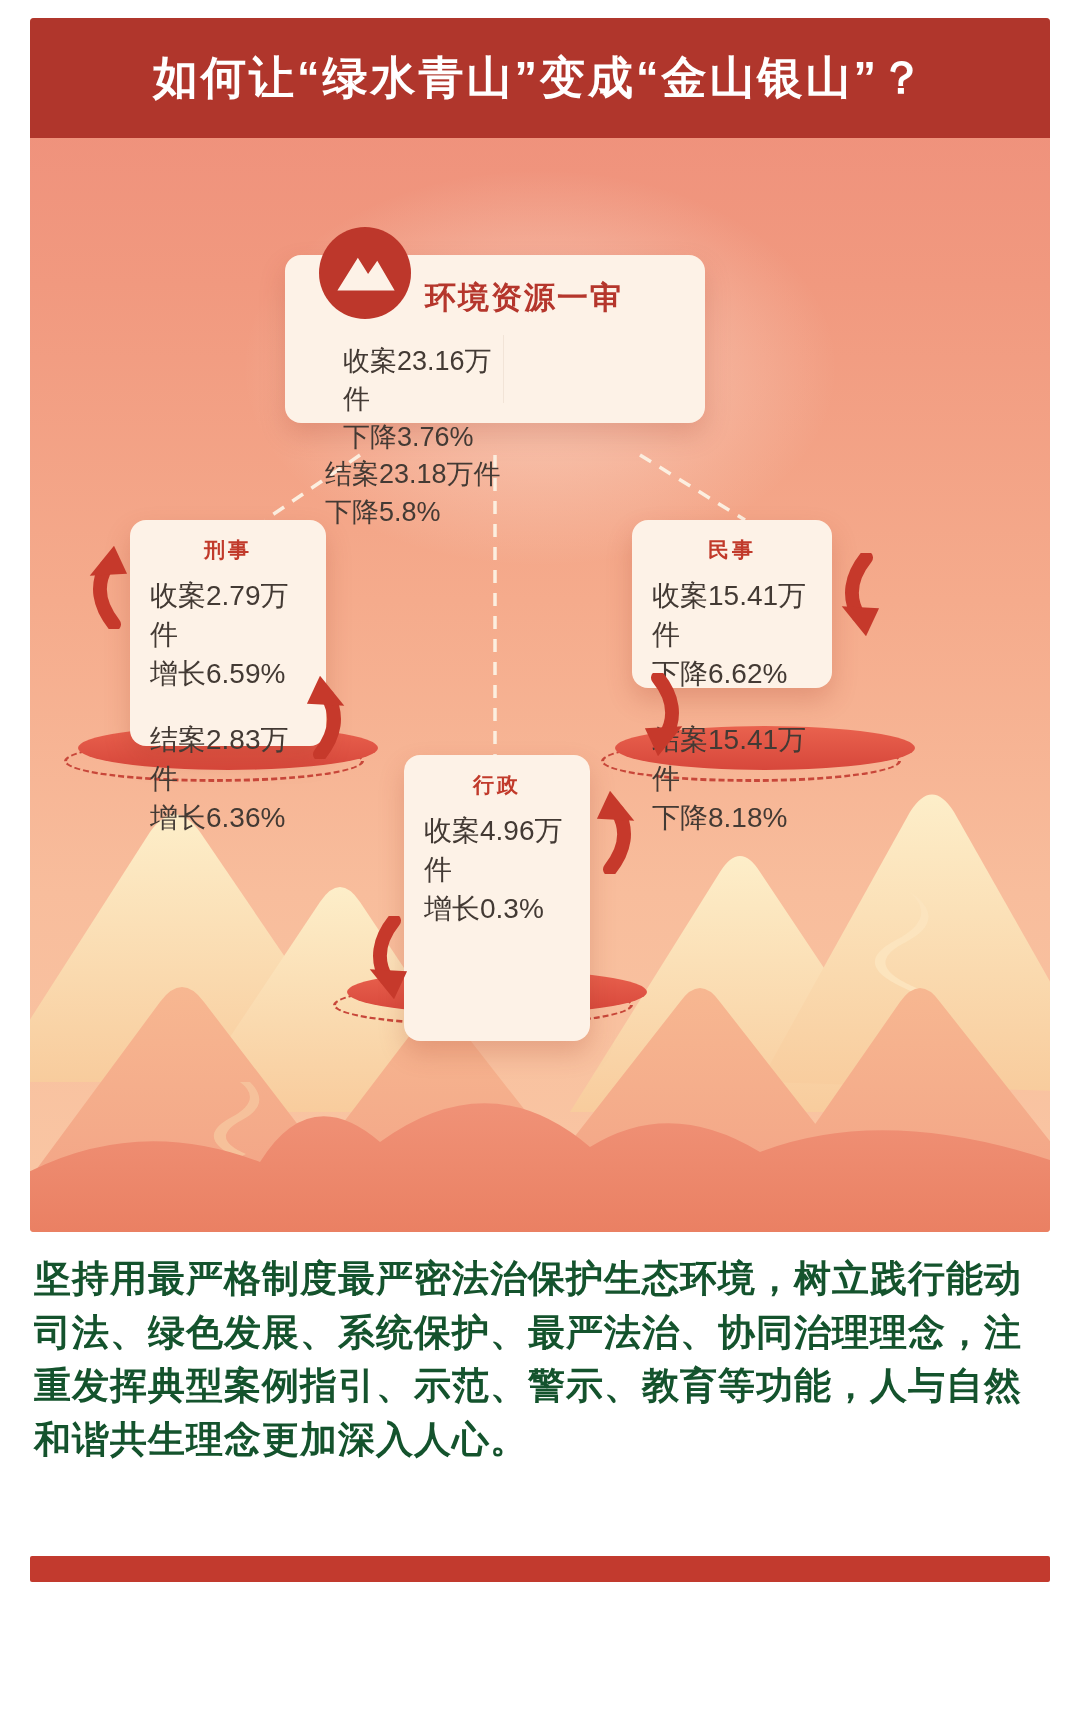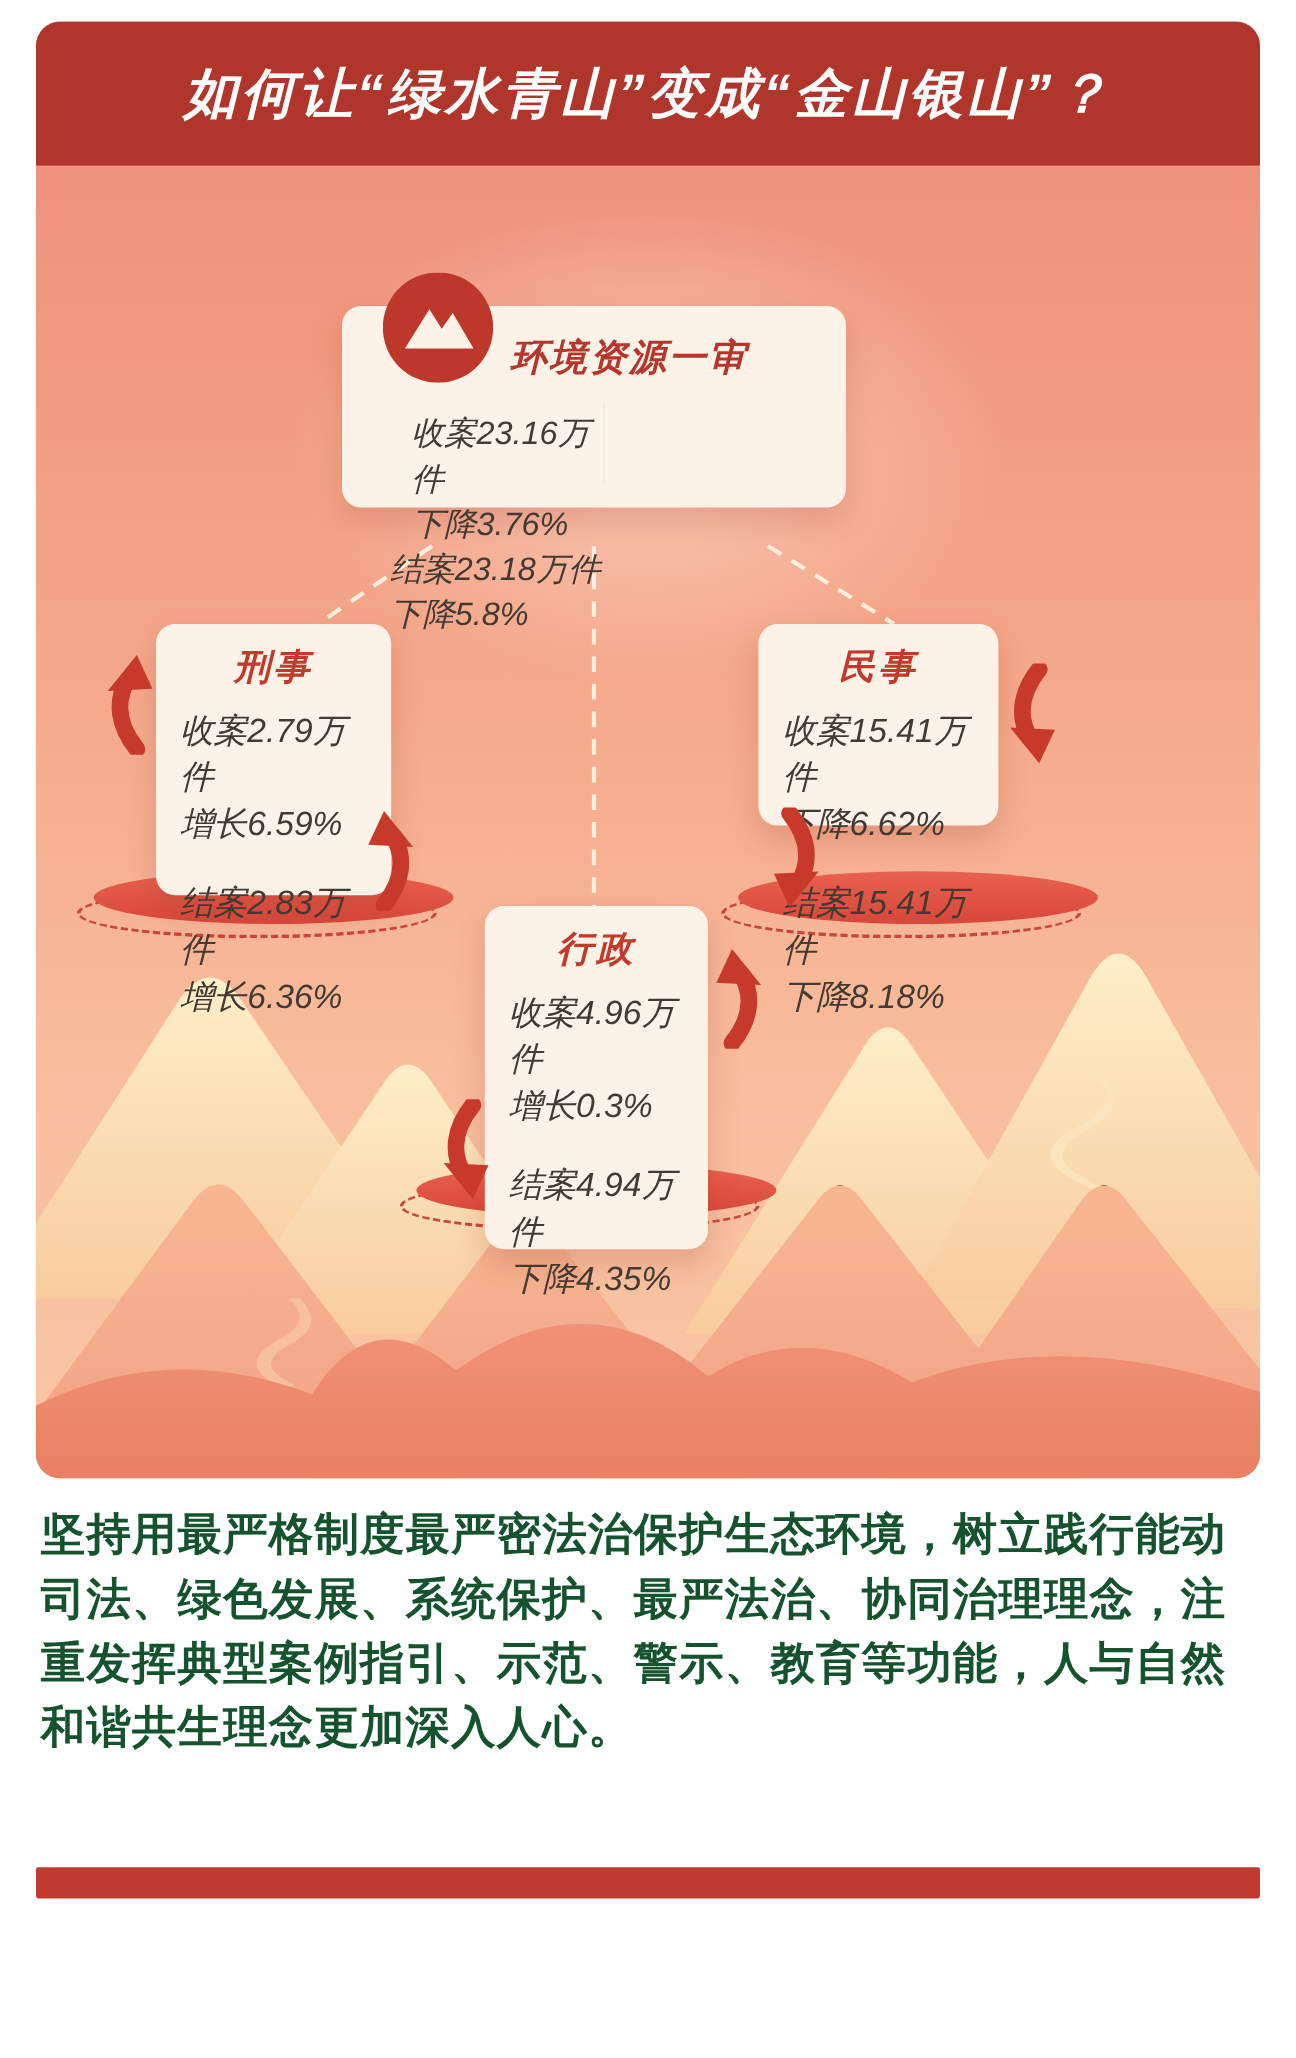--- a/index.html
+++ b/index.html
@@ -1,21 +1,21 @@
 <!DOCTYPE html>
 <html><head>
 <meta charset="utf-8">
 <style>
   html,body{margin:0;padding:0;background:#ffffff;}
   .page{position:relative;width:1080px;height:1715px;background:#ffffff;overflow:hidden;
         font-family:"Liberation Sans","DejaVu Sans",sans-serif;}
 
   
-  .panel{position:absolute;left:30px;top:18px;width:1020px;height:1214px;border-radius:20px;overflow:hidden;
-         background:linear-gradient(180deg,#ee8d7a 0%,#f1997f 22%,#f5ab8c 48%,#f8bd9c 72%,#f9c7a4 100%);font-style:italic;}
+  .panel{position:absolute;left:30px;top:18px;width:1020px;height:1214px;border-radius:4px;overflow:hidden;
+         background:linear-gradient(180deg,#ee8d7a 0%,#f1997f 22%,#f5ab8c 48%,#f8bd9c 72%,#f9c7a4 100%);}
 
   .banner{position:absolute;left:0;top:0;width:100%;height:120px;background:#b0362c;
           display:flex;align-items:center;justify-content:center;}
   .banner-title{margin:0;color:#ffffff;font-size:45px;font-weight:bold;letter-spacing:3px;white-space:nowrap;}
 
   .glow{position:absolute;left:210px;top:150px;width:600px;height:400px;border-radius:50%;
         background:radial-gradient(ellipse at center,rgba(255,244,232,.55) 0%,rgba(255,244,232,0) 70%);}
 
   .mountains{position:absolute;left:0;bottom:0;width:1020px;height:480px;display:block;}
   .connectors{position:absolute;left:0;top:0;width:1020px;height:1214px;pointer-events:none;}
@@ -31,21 +31,21 @@
   .main-stats{position:absolute;left:0;top:88px;width:100%;display:flex;flex-direction:column;}
   .main-stats .stat:first-child{width:52%;padding-left:58px;box-sizing:border-box;}
   .main-stats .stat:last-child{padding-left:40px;}
   .stat{font-size:28px;color:#433a34;line-height:1.4;}
   .main-stats .stat{font-size:27px;}
 
   .branch-card{padding:0;}
   .branch-criminal{left:100px;top:502px;width:196px;height:226px;}
   .branch-civil{left:602px;top:502px;width:200px;height:168px;}
   .branch-admin{left:374px;top:737px;width:186px;height:286px;}
-  .branch-title{margin:0;padding-top:16px;text-align:center;font-size:30px;font-weight:bold;color:#c13a2b;letter-spacing:3px;}
+  .branch-title{margin:0;padding-top:16px;text-align:center;font-size:21px;font-weight:bold;color:#c13a2b;letter-spacing:3px;}
   .branch-card .stat{padding:0 14px 0 20px;}
   .branch-card .stat.first{margin-top:12px;}
   .branch-card .stat.second{margin-top:26px;}
 
   
   .platform-solid{position:absolute;width:300px;height:44px;border-radius:50%;
                   background:linear-gradient(#e9624e,#d7473b);}
   .platform-dash{position:absolute;width:300px;height:42px;border-radius:50%;border:3px dashed #c8473a;box-sizing:border-box;}
   .pf1s{left:48px;top:708px;}  .pf1d{left:34px;top:722px;}
   .pf2s{left:585px;top:708px;} .pf2d{left:571px;top:722px;}
@@ -164,24 +164,20 @@
         <div>下降8.18%</div>
       </div>
     </section>
 
     <section class="card branch-card branch-admin">
       <h3 class="branch-title">行政</h3>
       <div class="stat first">
         <div>收案4.96万件</div>
         <div>增长0.3%</div>
       </div>
-      <div class="stat second">
-        <div>结案4.94万件</div>
-        <div>下降4.35%</div>
-      </div>
     </section>
 
     <div class="arrow a1">
       <svg viewBox="0 0 60 90">
           <path d="M30 86 C 14 66, 10 44, 22 24" fill="none" stroke="#c6392b" stroke-width="15" stroke-linecap="round"></path>
           <polygon points="4,34 30,2 44,32" fill="#c6392b"></polygon>
         </svg>
     </div>
     <div class="arrow a2 flip-x">
       <svg viewBox="0 0 60 90">

